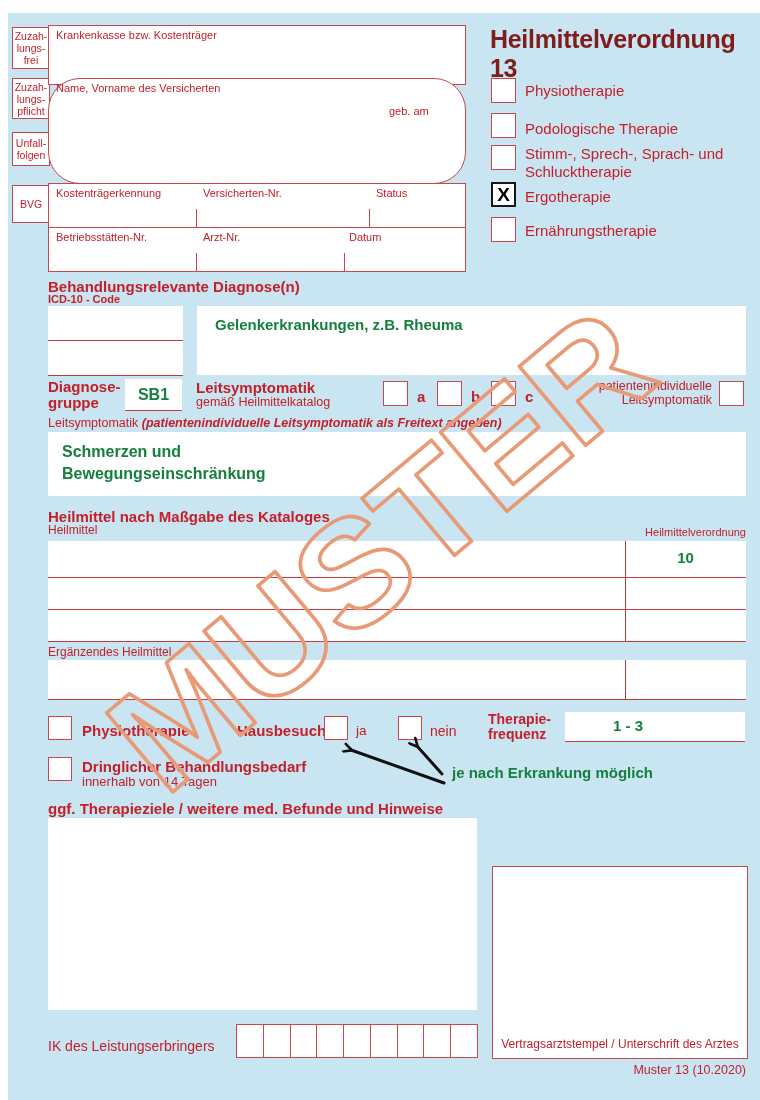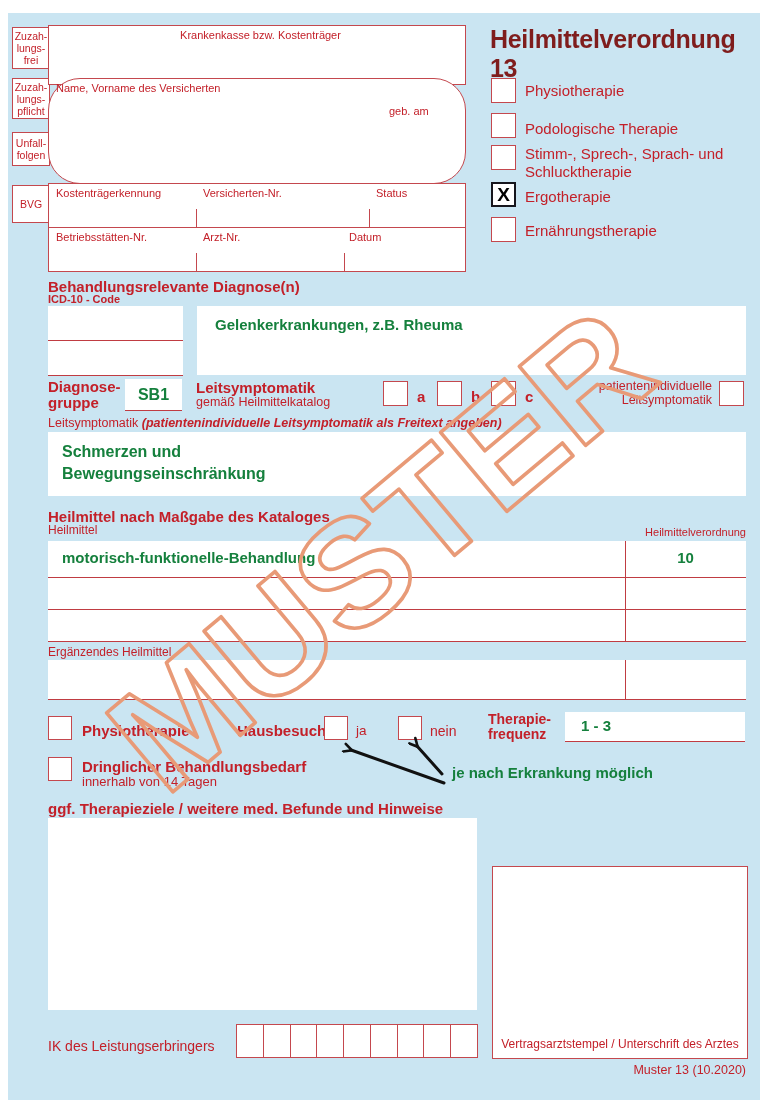--- a/index.html
+++ b/index.html
@@ -50,21 +50,21 @@
   <div class="sidebox abs" style="left:12px;top:27px;width:36px;height:40px;"><span class="pre">Zuzah-
 lungs-
 frei</span></div>
   <div class="sidebox abs" style="left:12px;top:78px;width:36px;height:39px;"><span class="pre">Zuzah-
 lungs-
 pflicht</span></div>
   <div class="sidebox abs" style="left:12px;top:132px;width:36px;height:32px;"><span class="pre">Unfall-
 folgen</span></div>
   <div class="sidebox abs" style="left:12px;top:185px;width:36px;height:36px;"><span>BVG</span></div>
 
-  <div class="abs wbox rbord" style="left:48px;top:25px;width:418px;height:60px;box-sizing:border-box;text-align:center;">
+  <div class="abs wbox rbord" style="left:48px;top:25px;width:418px;height:60px;box-sizing:border-box;">
     <div class="lbl" style="padding:3px 0 0 7px;">Krankenkasse bzw. Kostenträger</div>
   </div>
   <div class="abs wbox rbord" style="left:48px;top:78px;width:418px;height:106px;box-sizing:border-box;border-radius:32px;">
     <div class="lbl" style="padding:3px 0 0 7px;">Name, Vorname des Versicherten</div>
     <div class="lbl abs" style="left:340px;top:26px;">geb. am</div>
   </div>
   <div class="abs wbox rbord" style="left:48px;top:183px;width:418px;height:45px;box-sizing:border-box;">
     <div class="lbl abs" style="left:7px;top:3px;">Kostenträgerkennung</div>
     <div class="lbl abs" style="left:154px;top:3px;">Versicherten-Nr.</div>
     <div class="lbl abs" style="left:327px;top:3px;">Status</div>
@@ -127,21 +127,20 @@
   <div class="abs wbox" style="left:48px;top:432px;width:698px;height:64px;">
     <div class="b blk pre" style="padding:9px 0 0 14px;font-size:16px;line-height:22px;">Schmerzen und
 Bewegungseinschränkung</div>
   </div>
 
   <div class="abs b red" style="left:48px;top:508px;font-size:15px;">Heilmittel nach Maßgabe des Kataloges</div>
   <div class="abs lbl" style="left:48px;top:524px;font-size:12px;">Heilmittel</div>
   <div class="abs lbl" style="left:620px;top:526px;width:126px;text-align:right;">Heilmittelverordnung</div>
   <div class="abs wbox" style="left:48px;top:541px;width:698px;height:100px;">
     <div class="hline" style="height:36px;position:relative;">
-      <div class="b blk abs" style="left:14px;top:8px;font-size:15px;">motorisch-funktionelle-Behandlung</div>
       <div class="b blk abs" style="left:577px;top:8px;width:121px;text-align:center;font-size:15px;">10</div>
     </div>
     <div class="hline" style="height:31px;position:relative;">
       <div class="b blk abs" style="left:14px;top:6px;font-size:15px;"></div>
       <div class="b blk abs" style="left:577px;top:6px;width:121px;text-align:center;font-size:15px;"></div>
     </div>
     <div class="hline" style="height:31px;position:relative;">
       <div class="b blk abs" style="left:14px;top:6px;font-size:15px;"></div>
       <div class="b blk abs" style="left:577px;top:6px;width:121px;text-align:center;font-size:15px;"></div>
     </div>
@@ -156,21 +155,21 @@
   <div class="cb small" style="left:48px;top:716px;"></div>
   <div class="abs b red" style="left:82px;top:722px;font-size:15px;">Physiotherapie</div>
   <div class="abs b red" style="left:237px;top:722px;font-size:15px;">Hausbesuch</div>
   <div class="cb small" style="left:324px;top:716px;"></div>
   <div class="abs red" style="left:356px;top:723px;font-size:13.5px;">ja</div>
   <div class="cb small" style="left:398px;top:716px;"></div>
   <div class="abs red" style="left:430px;top:723px;font-size:14px;">nein</div>
   <div class="abs b red pre" style="left:488px;top:712px;font-size:14px;line-height:15px;">Therapie-
 frequenz</div>
   <div class="abs wbox" style="left:565px;top:712px;width:180px;height:29px;border-bottom:1.6px solid #c03c42;">
-    <div class="b blk" style="padding:5px 0 0 16px;font-size:15px;">1 - 3</div>
+    <div class="b blk" style="padding:5px 0 0 48px;font-size:15px;">1 - 3</div>
   </div>
   <div class="cb small" style="left:48px;top:757px;"></div>
   <div class="abs b red" style="left:82px;top:758px;font-size:15px;">Dringlicher Behandlungsbedarf</div>
   <div class="abs red" style="left:82px;top:774px;font-size:13px;">innerhalb von 14 Tagen</div>
   <div class="abs b blk" style="left:452px;top:764px;font-size:15px;">je nach Erkrankung möglich</div>
 
   <svg class="abs" style="left:0;top:0;width:760px;height:1100px;pointer-events:none;z-index:6;" viewBox="0 0 760 1100">
     <defs>
       <marker id="ah" markerWidth="12" markerHeight="12" refX="3" refY="5" orient="auto" markerUnits="userSpaceOnUse">
         <path d="M10,1 L2,5 L10,9" fill="none" stroke="#111" stroke-width="2.6" stroke-linecap="round"></path>

